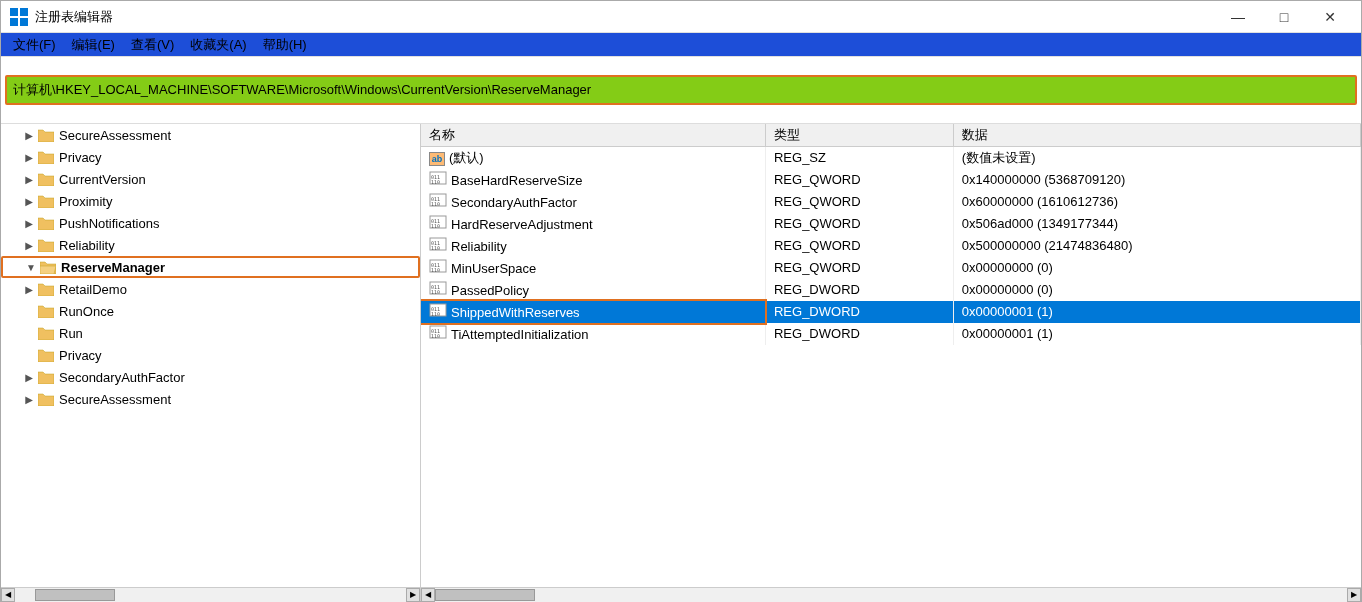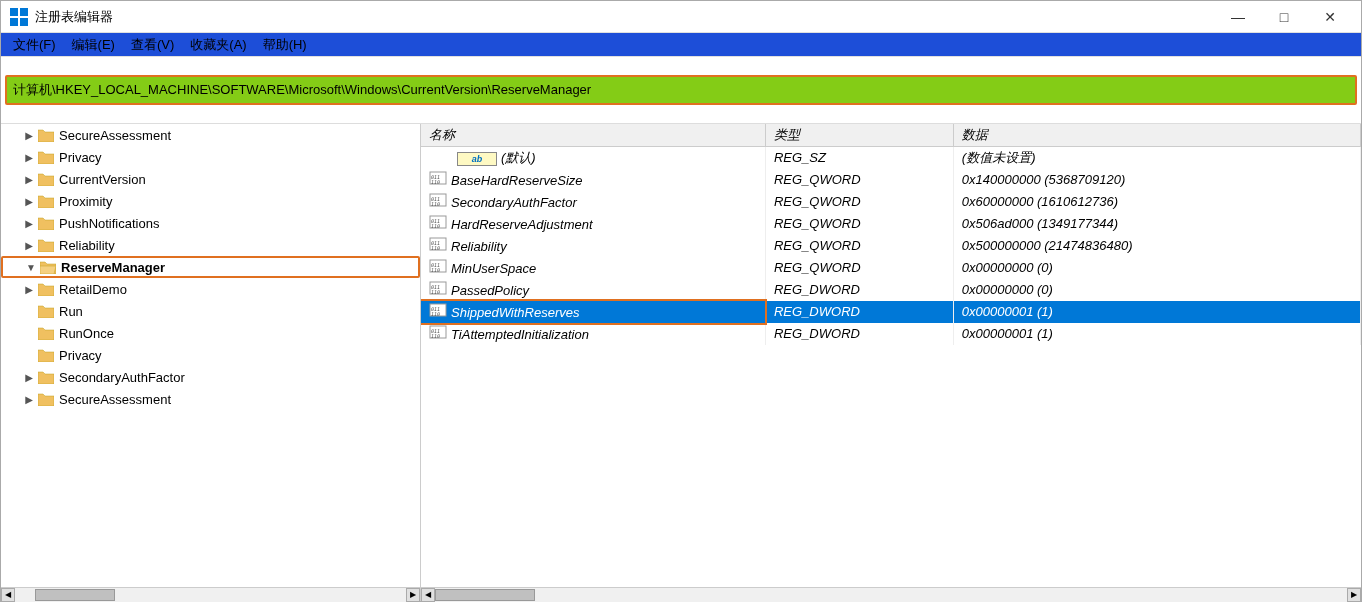--- a/index.html
+++ b/index.html
@@ -141,21 +141,20 @@
       justify-content: center;
     }
     .folder-svg { width: 16px; height: 14px; }
 
     
     .values-panel {
       flex: 1;
       overflow-x: auto;
       overflow-y: auto;
       background: #fff;
-      font-style: italic;
     }
     .values-table {
       width: 100%;
       border-collapse: collapse;
       font-size: 13px;
     }
     .values-table th {
       background: #f0f0f0;
       border-bottom: 1px solid #ccc;
       border-right: 1px solid #ccc;
@@ -169,30 +168,29 @@
     .values-table td {
       padding: 1px 8px;
       height: 22px;
       border-right: 1px solid #eee;
       white-space: nowrap;
     }
     .ab-icon {
       display: inline-flex;
       align-items: center;
       justify-content: center;
-      width: 40px;
+      width: 16px;
       height: 14px;
       border: 1px solid #888;
       font-size: 9px;
       color: #0070c0;
       font-weight: bold;
-      background: #fef9c3;
+      background: #fdba74;
       margin-right: 4px;
       flex-shrink: 0;
-      margin-left: 28px;
     }
     .bin-icon {
       display: inline-flex;
       align-items: center;
       justify-content: center;
       width: 18px;
       height: 14px;
       font-size: 8px;
       color: #888;
       margin-right: 4px;
@@ -372,30 +370,30 @@
         </span>
         <span>RetailDemo</span>
       </div>
       <div class="tree-item indent-1">
         <span class="expand-arrow" style="visibility:hidden;">▶</span>
         <span class="folder-icon">
           <svg class="folder-svg" viewBox="0 0 16 14" fill="none">
             <path d="M0 2h5l2 2h9v10H0V2z" fill="#f0c060" stroke="#c0a020" stroke-width="0.5"></path>
           </svg>
         </span>
+        <span>RunOnce</span>
+      </div>
+      <div class="tree-item indent-1">
+        <span class="expand-arrow" style="visibility:hidden;">▶</span>
+        <span class="folder-icon">
+          <svg class="folder-svg" viewBox="0 0 16 14" fill="none">
+            <path d="M0 2h5l2 2h9v10H0V2z" fill="#f0c060" stroke="#c0a020" stroke-width="0.5"></path>
+          </svg>
+        </span>
         <span>Run</span>
-      </div>
-      <div class="tree-item indent-1">
-        <span class="expand-arrow" style="visibility:hidden;">▶</span>
-        <span class="folder-icon">
-          <svg class="folder-svg" viewBox="0 0 16 14" fill="none">
-            <path d="M0 2h5l2 2h9v10H0V2z" fill="#f0c060" stroke="#c0a020" stroke-width="0.5"></path>
-          </svg>
-        </span>
-        <span>RunOnce</span>
       </div>
       <div class="tree-item indent-1">
         <span class="expand-arrow" style="visibility:hidden;">▶</span>
         <span class="folder-icon">
           <svg class="folder-svg" viewBox="0 0 16 14" fill="none">
             <path d="M0 2h5l2 2h9v10H0V2z" fill="#f0c060" stroke="#c0a020" stroke-width="0.5"></path>
           </svg>
         </span>
         <span>Privacy</span>
       </div>

